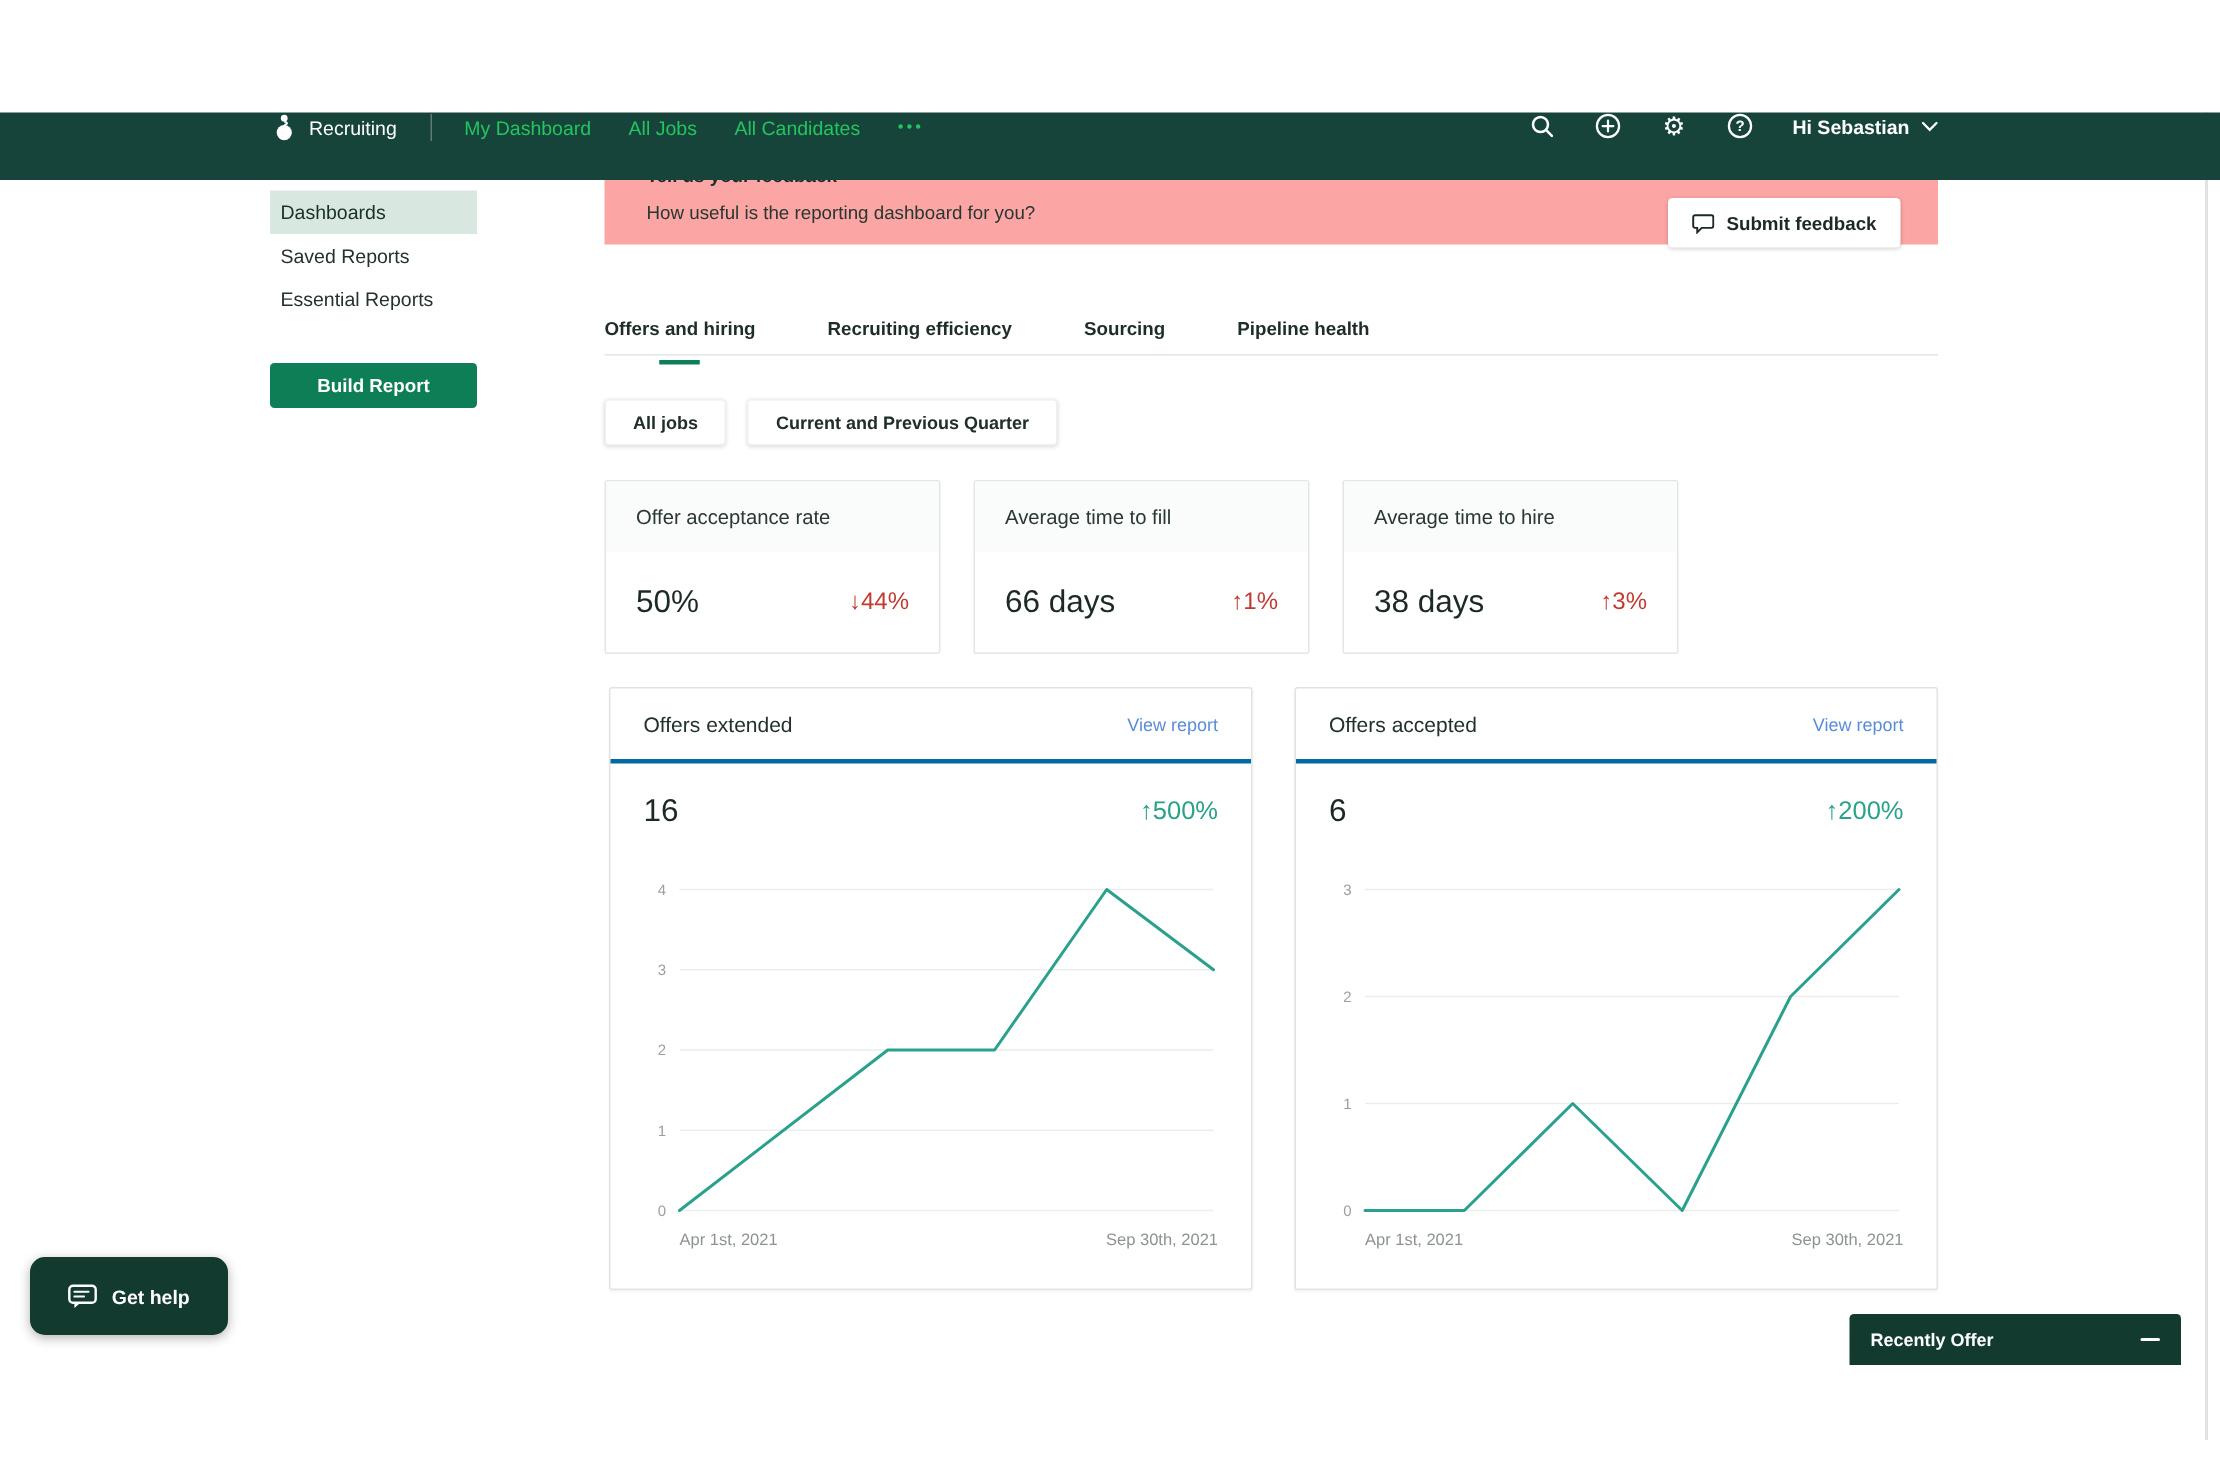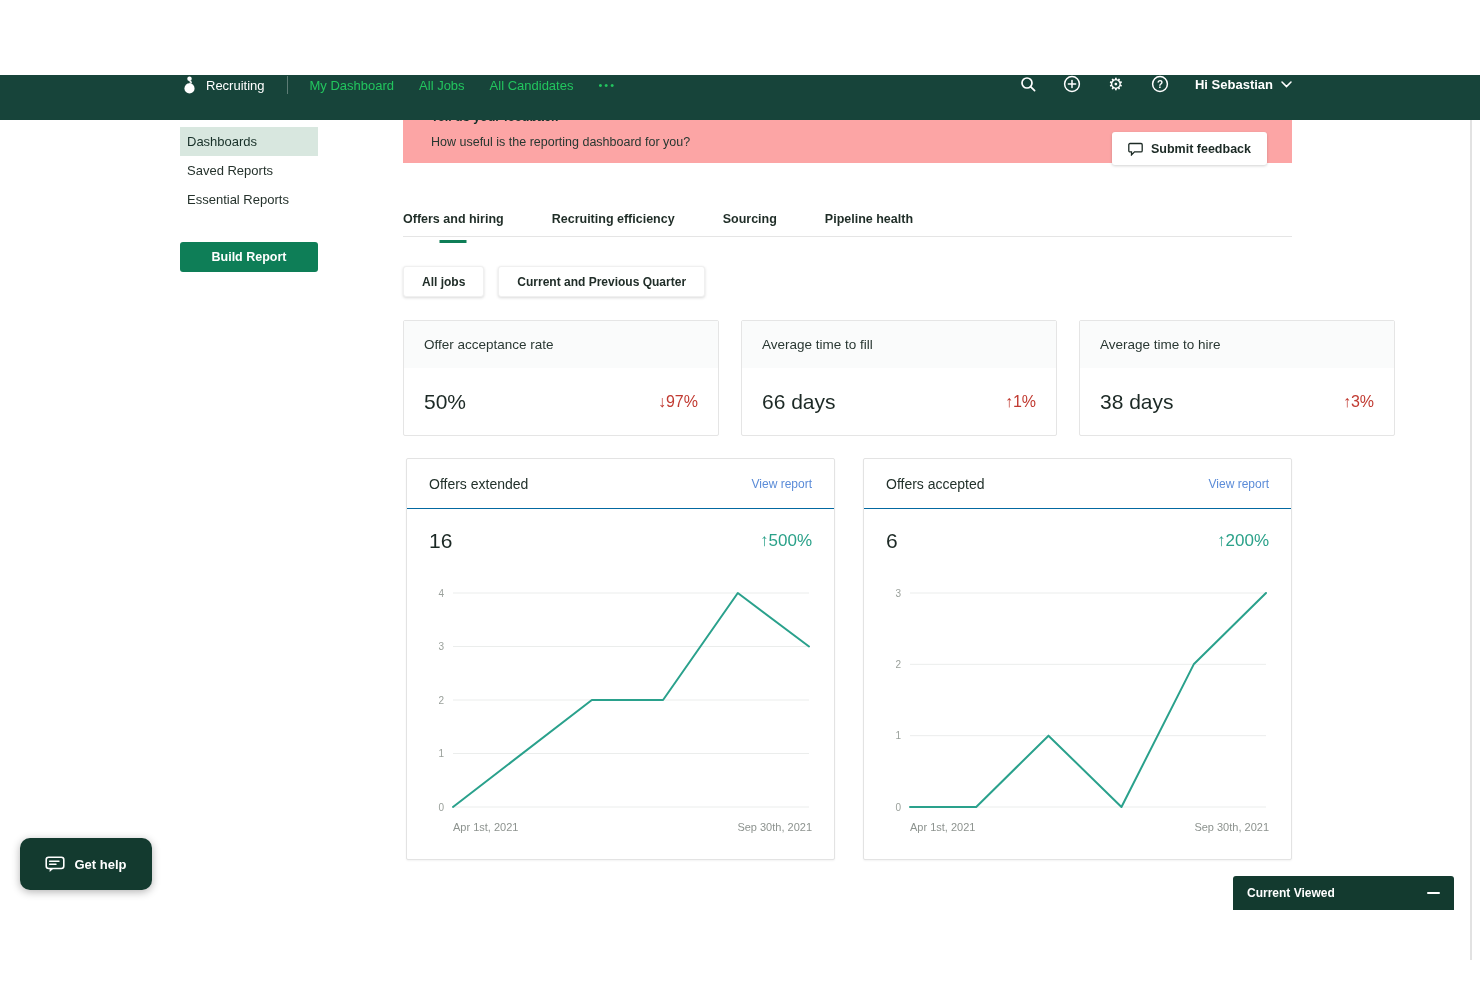--- a/index.html
+++ b/index.html
@@ -64,35 +64,35 @@
   .chips { position:absolute; left:403px; top:266px; display:flex; gap:14px; }
   .chip {
     height:31px; background:#fff; border-radius:3px;
     box-shadow:0 1px 3px rgba(0,0,0,.15); border:1px solid #f0f0f0;
     display:flex; align-items:center; padding:0 18px;
     font-size:12px; font-weight:bold; color:#212e29; cursor:pointer; white-space:nowrap;
   }
 
   
   .metrics { position:absolute; left:403px; top:320px; display:flex; gap:22px; }
-  .metric-card { width:316px; height:116px; background:#fff; border:1px solid #e5e5e5; border-radius:2px; }
+  .metric-card { width:224px; height:116px; background:#fff; border:1px solid #e5e5e5; border-radius:2px; }
   .metric-head { height:47px; background:#fafbfb; padding:16px 20px 0; font-size:13.5px; color:#2a3833; }
   .metric-body { height:67px; display:flex; align-items:center; justify-content:space-between; padding:0 20px; }
   .metric-value { font-size:21px; color:#1c2925; }
   .metric-delta { font-size:16px; color:#c13a31; }
 
   
   .charts { position:absolute; left:406px; top:458px; display:flex; gap:28px; }
   .chart-card {
     width:429px; height:402px; background:#fff; border:1px solid #e3e3e3;
     border-radius:2px; box-shadow:0 1px 2px rgba(0,0,0,.05);
   }
   .chart-head {
     height:50px; display:flex; align-items:center; justify-content:space-between;
-    padding:0 22px; border-bottom:1px solid #0369a1;
+    padding:0 22px; border-bottom:3px solid #0369a1;
   }
   .chart-title { font-size:14px; color:#22312b; }
   .view-link { font-size:12px; color:#5b8cd8; cursor:pointer; }
   .chart-body { padding:12px 20px 0; }
   .big-row { height:40px; display:flex; align-items:center; justify-content:space-between; padding:0 2px; }
   .big-value { font-size:21px; color:#1c2925; }
   .big-delta { font-size:17px; color:#2aa189; }
   .plot { display:block; width:387px; height:236px; margin-top:20px; }
   .plot text { font-family:"Liberation Sans", sans-serif; }
   .x-labels { display:flex; justify-content:space-between; padding:4px 2px 0 26px; font-size:11px; color:#8d938f; }
@@ -204,21 +204,21 @@
   <div class="chips">
     <div class="chip">All jobs</div>
     <div class="chip">Current and Previous Quarter</div>
   </div>
 
   <div class="metrics">
     <div class="metric-card">
       <div class="metric-head">Offer acceptance rate</div>
       <div class="metric-body">
         <span class="metric-value">50%</span>
-        <span class="metric-delta">↓97%</span>
+        <span class="metric-delta">↓44%</span>
       </div>
     </div>
     <div class="metric-card">
       <div class="metric-head">Average time to fill</div>
       <div class="metric-body">
         <span class="metric-value">66 days</span>
         <span class="metric-delta">↑1%</span>
       </div>
     </div>
     <div class="metric-card">
@@ -294,18 +294,18 @@
     <svg width="20" height="17" viewBox="0 0 20 17">
       <rect x="1.2" y="1.2" width="17.6" height="11.3" rx="2.5" fill="none" stroke="#fff" stroke-width="1.6"></rect>
       <line x1="4.6" y1="5.2" x2="14" y2="5.2" stroke="#fff" stroke-width="1.4" stroke-linecap="round"></line>
       <line x1="4.6" y1="8.3" x2="11" y2="8.3" stroke="#fff" stroke-width="1.4" stroke-linecap="round"></line>
       <path d="M4.6 12.5 L4.6 16 L8.6 12.5 Z" fill="#fff"></path>
     </svg>
     <span>Get help</span>
   </div>
 
   <div class="recent">
-    <span class="recent-label">Current Viewed</span>
+    <span class="recent-label">Recently Offer</span>
     <span class="recent-min"></span>
   </div>
 
   <div class="scroll-line"></div>
 </div>
 
 </body></html>

